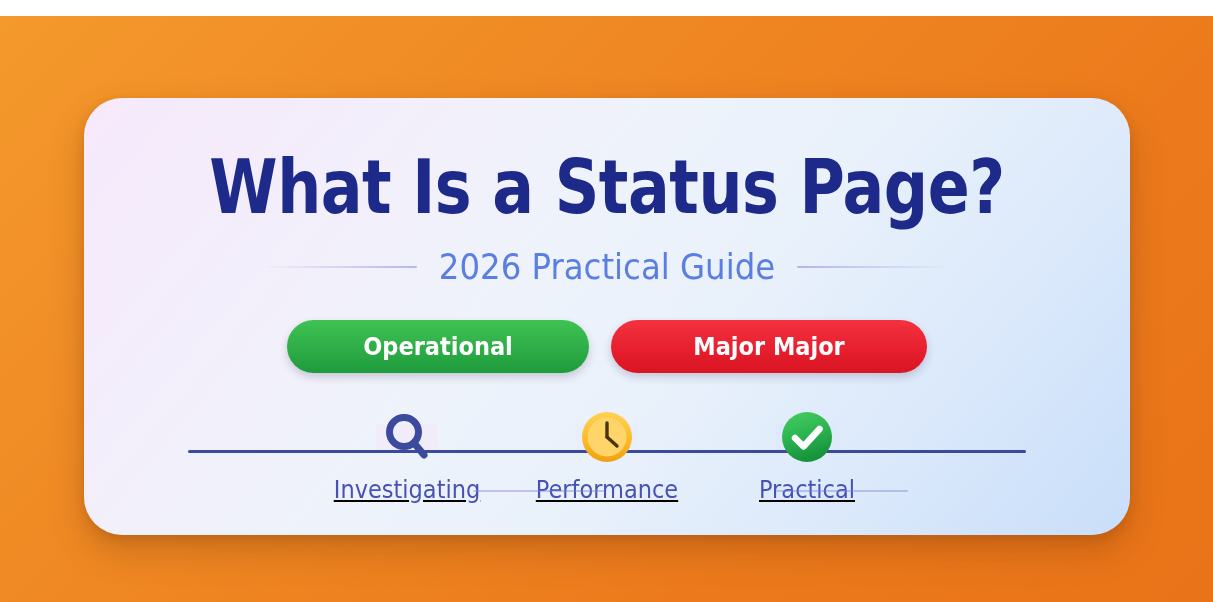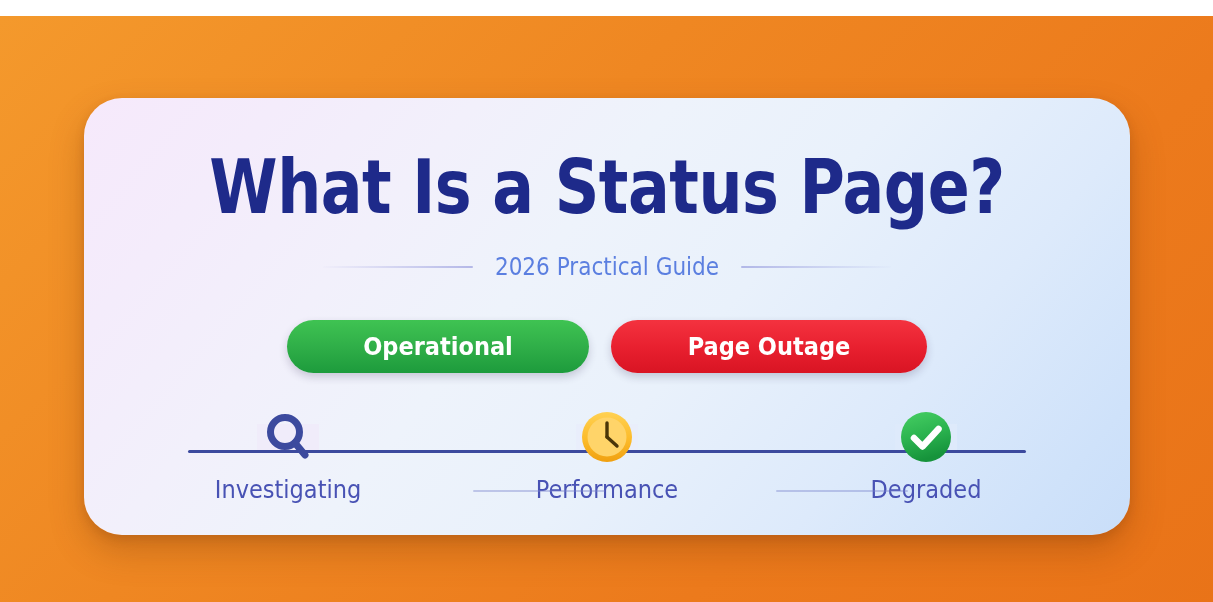--- a/index.html
+++ b/index.html
@@ -79,21 +79,21 @@
     border-radius: 2px;
   }
   .sub-rule.left {
     background: linear-gradient(to right, rgba(142,145,220,0.02), rgba(132,136,215,0.55));
   }
   .sub-rule.right {
     background: linear-gradient(to left, rgba(142,145,220,0.02), rgba(132,136,215,0.55));
   }
   #subtitle {
     font-family: "DejaVu Sans Condensed", "Liberation Sans Narrow", "Liberation Sans", sans-serif;
-    font-size: 24px;
+    font-size: 36px;
     font-weight: 400;
     color: #5b7fe0;
     white-space: nowrap;
     line-height: 1;
   }
 
   
   #badges {
     position: absolute;
     left: 0;
@@ -142,21 +142,22 @@
     background: #3c4a9e;
     border-radius: 2px;
   }
   #steps {
     position: absolute;
     left: 0;
     right: 0;
     top: 0;
     display: flex;
     align-items: flex-start;
-    justify-content: space-between;
+    justify-content: center;
+    text-decoration: underline;
   }
   .step {
     position: relative;
     width: 200px;
     display: flex;
     flex-direction: column;
     align-items: center;
     cursor: pointer;
   }
   .step-icon {
@@ -213,21 +214,21 @@
     <div id="title">What Is a Status Page?</div>
 
     <div id="subtitle-row">
       <div class="sub-rule left"></div>
       <div id="subtitle">2026 Practical Guide</div>
       <div class="sub-rule right"></div>
     </div>
 
     <div id="badges">
       <div class="badge b-green">Operational</div>
-      <div class="badge b-red">Page Outage</div>
+      <div class="badge b-red">Major Major</div>
     </div>
 
     <div id="timeline">
 
       <div id="rail"></div>
 
       <div id="steps">
 
         <div class="step">
           <div class="step-icon">
@@ -265,21 +266,21 @@
                 <linearGradient id="checkGrad" x1="0" y1="0" x2="0.3" y2="1">
                   <stop offset="0%" stop-color="#47cf63"></stop>
                   <stop offset="55%" stop-color="#2bb34f"></stop>
                   <stop offset="100%" stop-color="#16933b"></stop>
                 </linearGradient>
               </defs>
               <circle cx="27" cy="27" r="25" fill="url(#checkGrad)"></circle>
               <path d="M15 28 L23.5 36.5 L39.5 19" fill="none" stroke="#ffffff" stroke-width="6.5" stroke-linecap="round" stroke-linejoin="round"></path>
             </svg>
           </div>
-          <div class="step-label">Degraded</div>
+          <div class="step-label">Practical</div>
         </div>
 
       </div>
 
       <div class="label-link" id="label-link-1"></div>
       <div class="label-link" id="label-link-2"></div>
 
     </div>
 
   </div>

